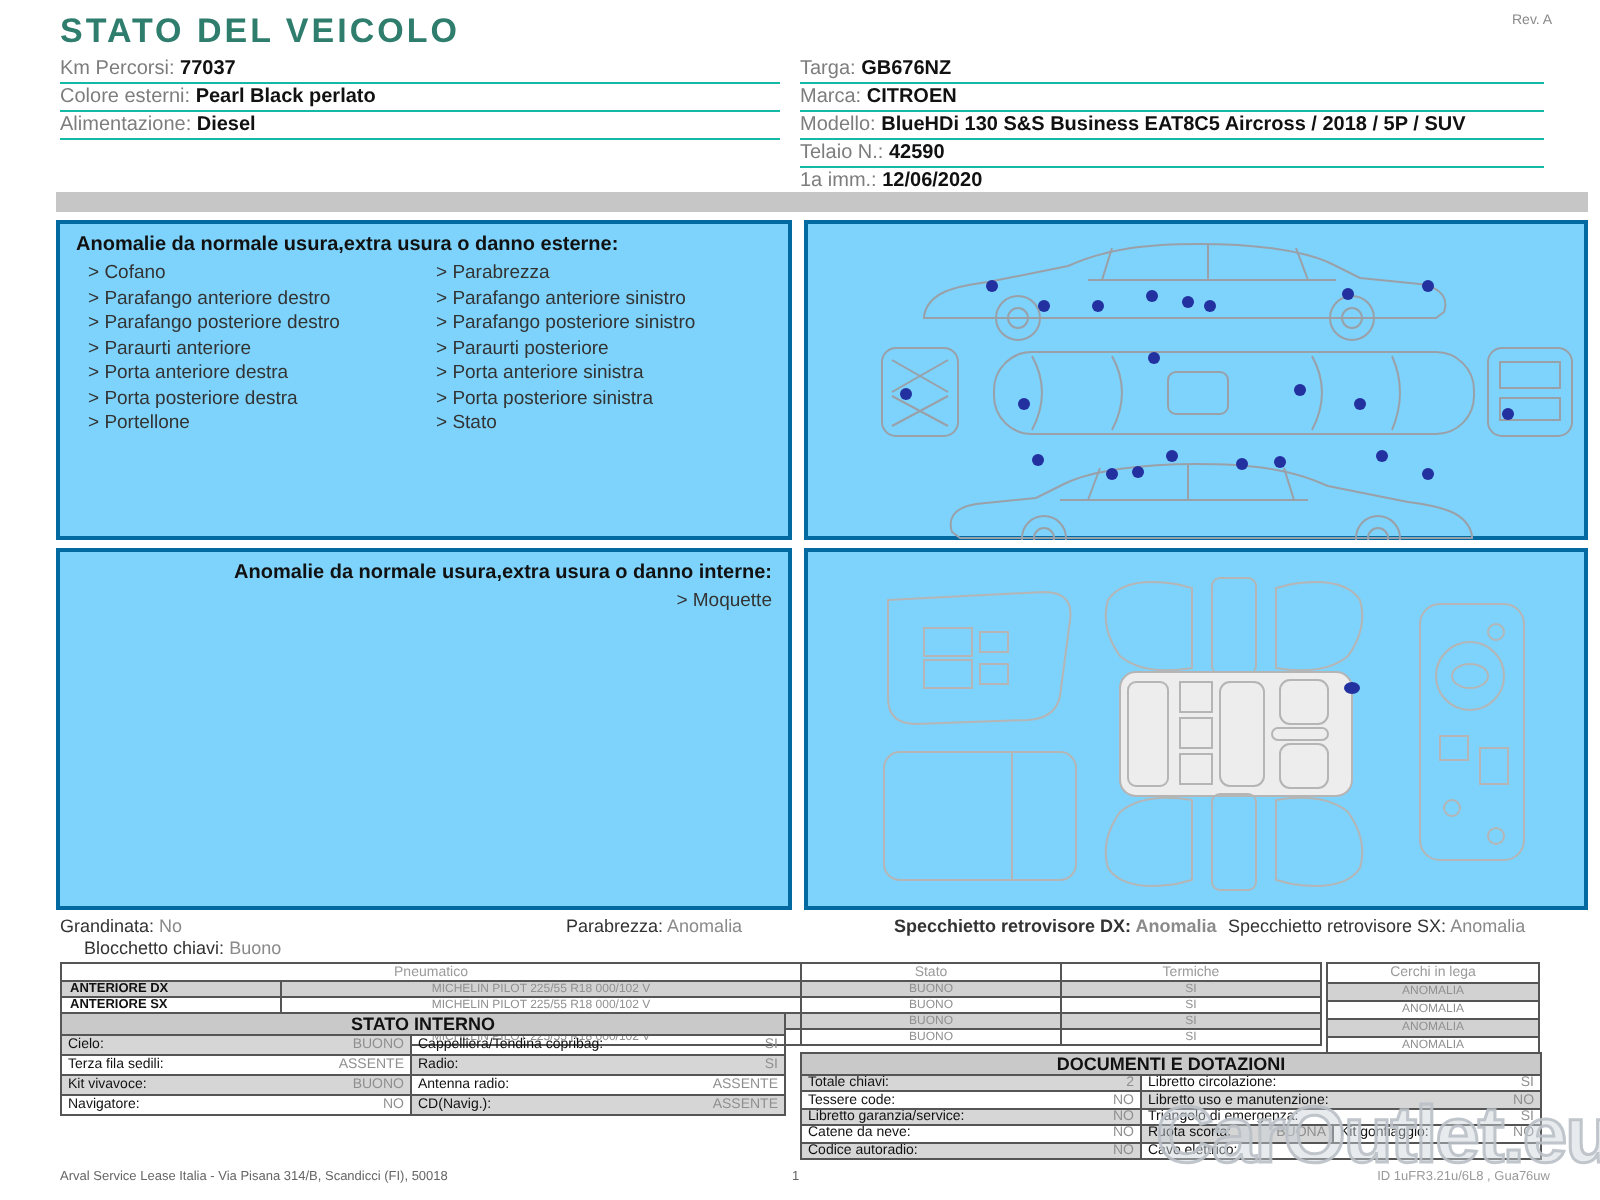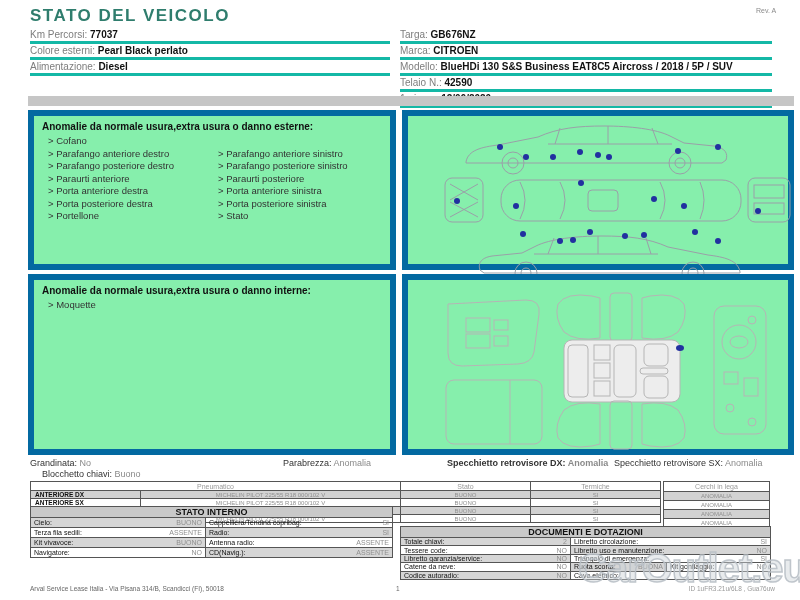--- a/index.html
+++ b/index.html
@@ -7,34 +7,34 @@
         font-family:"Liberation Sans","DejaVu Sans",sans-serif;color:#222;}
 
   
   .title{position:absolute;left:30px;top:6px;font-size:17px;font-weight:bold;
          color:#2f7d6d;letter-spacing:1.5px;}
   .rev{position:absolute;left:756px;top:7px;font-size:7px;color:#8a8a8a;}
 
   .fields{position:absolute;top:28px;}
   .fields.left{left:30px;width:360px;}
   .fields.right{left:400px;width:372px;}
-  .frow{border-bottom:3px solid #14b8a6;padding:1px 0 1px 0;font-size:10px;line-height:11px;min-height:11px;}
+  .frow{border-bottom:1px solid #14b8a6;padding:1px 0 1px 0;font-size:10px;line-height:11px;min-height:11px;}
   .flabel{color:#7d7d7d;}
   .fvalue{color:#111;font-weight:bold;}
 
   .graybar{position:absolute;left:28px;top:96px;width:766px;height:10px;background:#c6c6c6;}
 
   
-  .anbox{position:absolute;border:6px solid #0369a1;background:#86efac;box-sizing:border-box;}
+  .anbox{position:absolute;border:2px solid #0369a1;background:#7dd3fc;box-sizing:border-box;}
   .anbox.listbox{left:28px;width:368px;padding:5px 8px;}
   .anbox.diagbox{left:402px;width:392px;}
   .anbox.ext{top:110px;height:160px;}
-  .anbox.int{top:274px;height:181px;}
+  .anbox.int{top:274px;height:181px;text-align:right;}
   .antitle{font-size:10px;font-weight:bold;color:#111;margin-bottom:3px;}
-  .ancols{display:flex;align-items:flex-end;}
+  .ancols{display:flex;}
   .ancol{width:50%;}
   .anitem{font-size:9.5px;line-height:12.5px;color:#333;padding-left:6px;}
   .anitem::before{content:"> ";}
 
   .diagbox svg{display:block;}
 
   
   .sumline{position:absolute;font-size:9px;line-height:11px;}
   .sumlabel{color:#333;text-align:center;}
   .sumvalue{color:#8a8a8a;}
@@ -111,20 +111,21 @@
       <div class="ancol">
         <div class="anitem">Cofano</div>
         <div class="anitem">Parafango anteriore destro</div>
         <div class="anitem">Parafango posteriore destro</div>
         <div class="anitem">Paraurti anteriore</div>
         <div class="anitem">Porta anteriore destra</div>
         <div class="anitem">Porta posteriore destra</div>
         <div class="anitem">Portellone</div>
       </div>
       <div class="ancol">
+        <div class="anitem">Parabrezza</div>
         <div class="anitem">Parafango anteriore sinistro</div>
         <div class="anitem">Parafango posteriore sinistro</div>
         <div class="anitem">Paraurti posteriore</div>
         <div class="anitem">Porta anteriore sinistra</div>
         <div class="anitem">Porta posteriore sinistra</div>
         <div class="anitem">Stato</div>
       </div>
     </div>
   </div>
 

